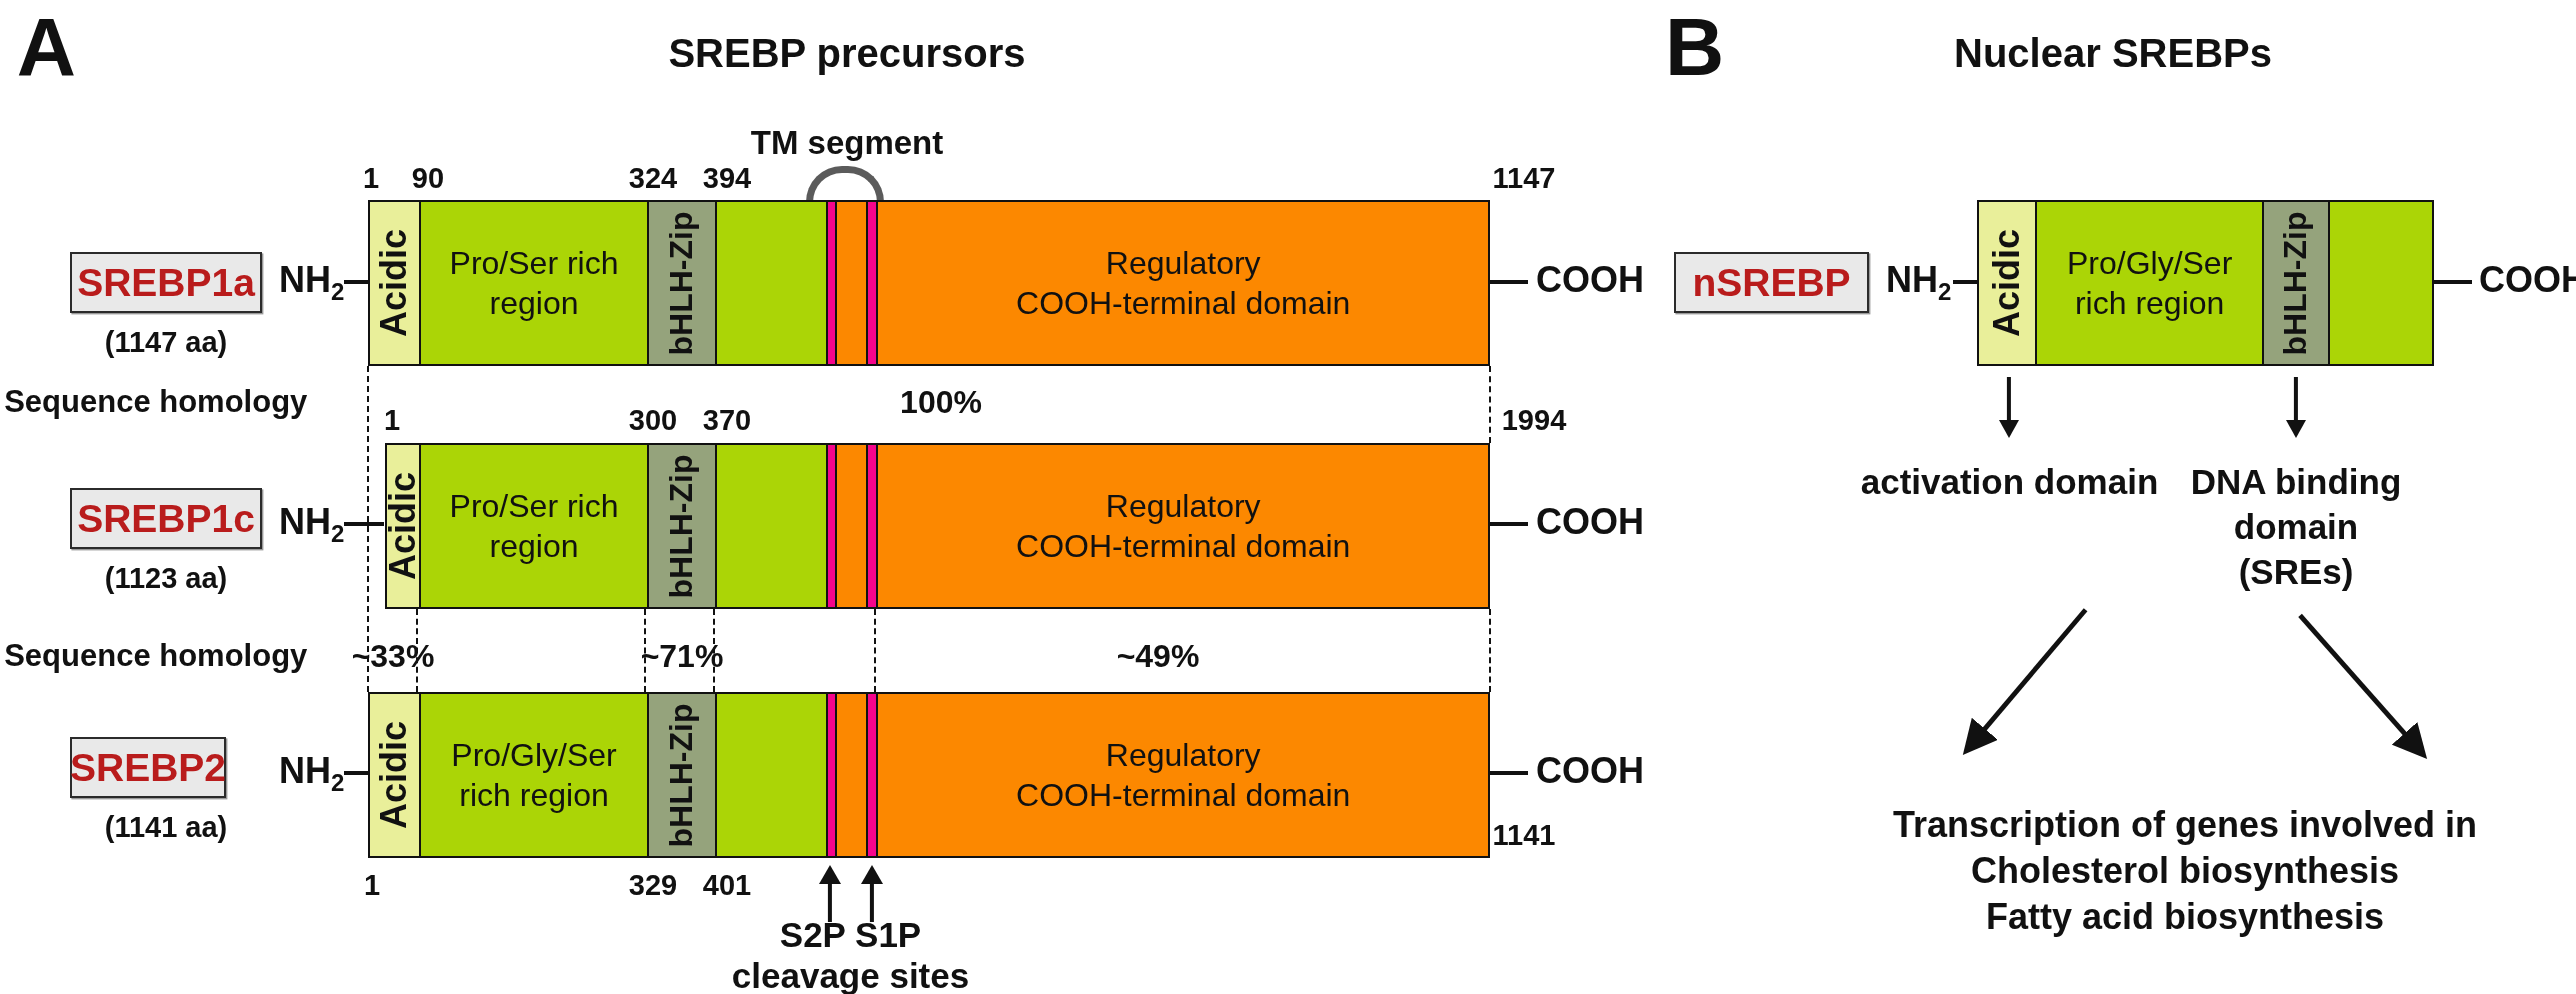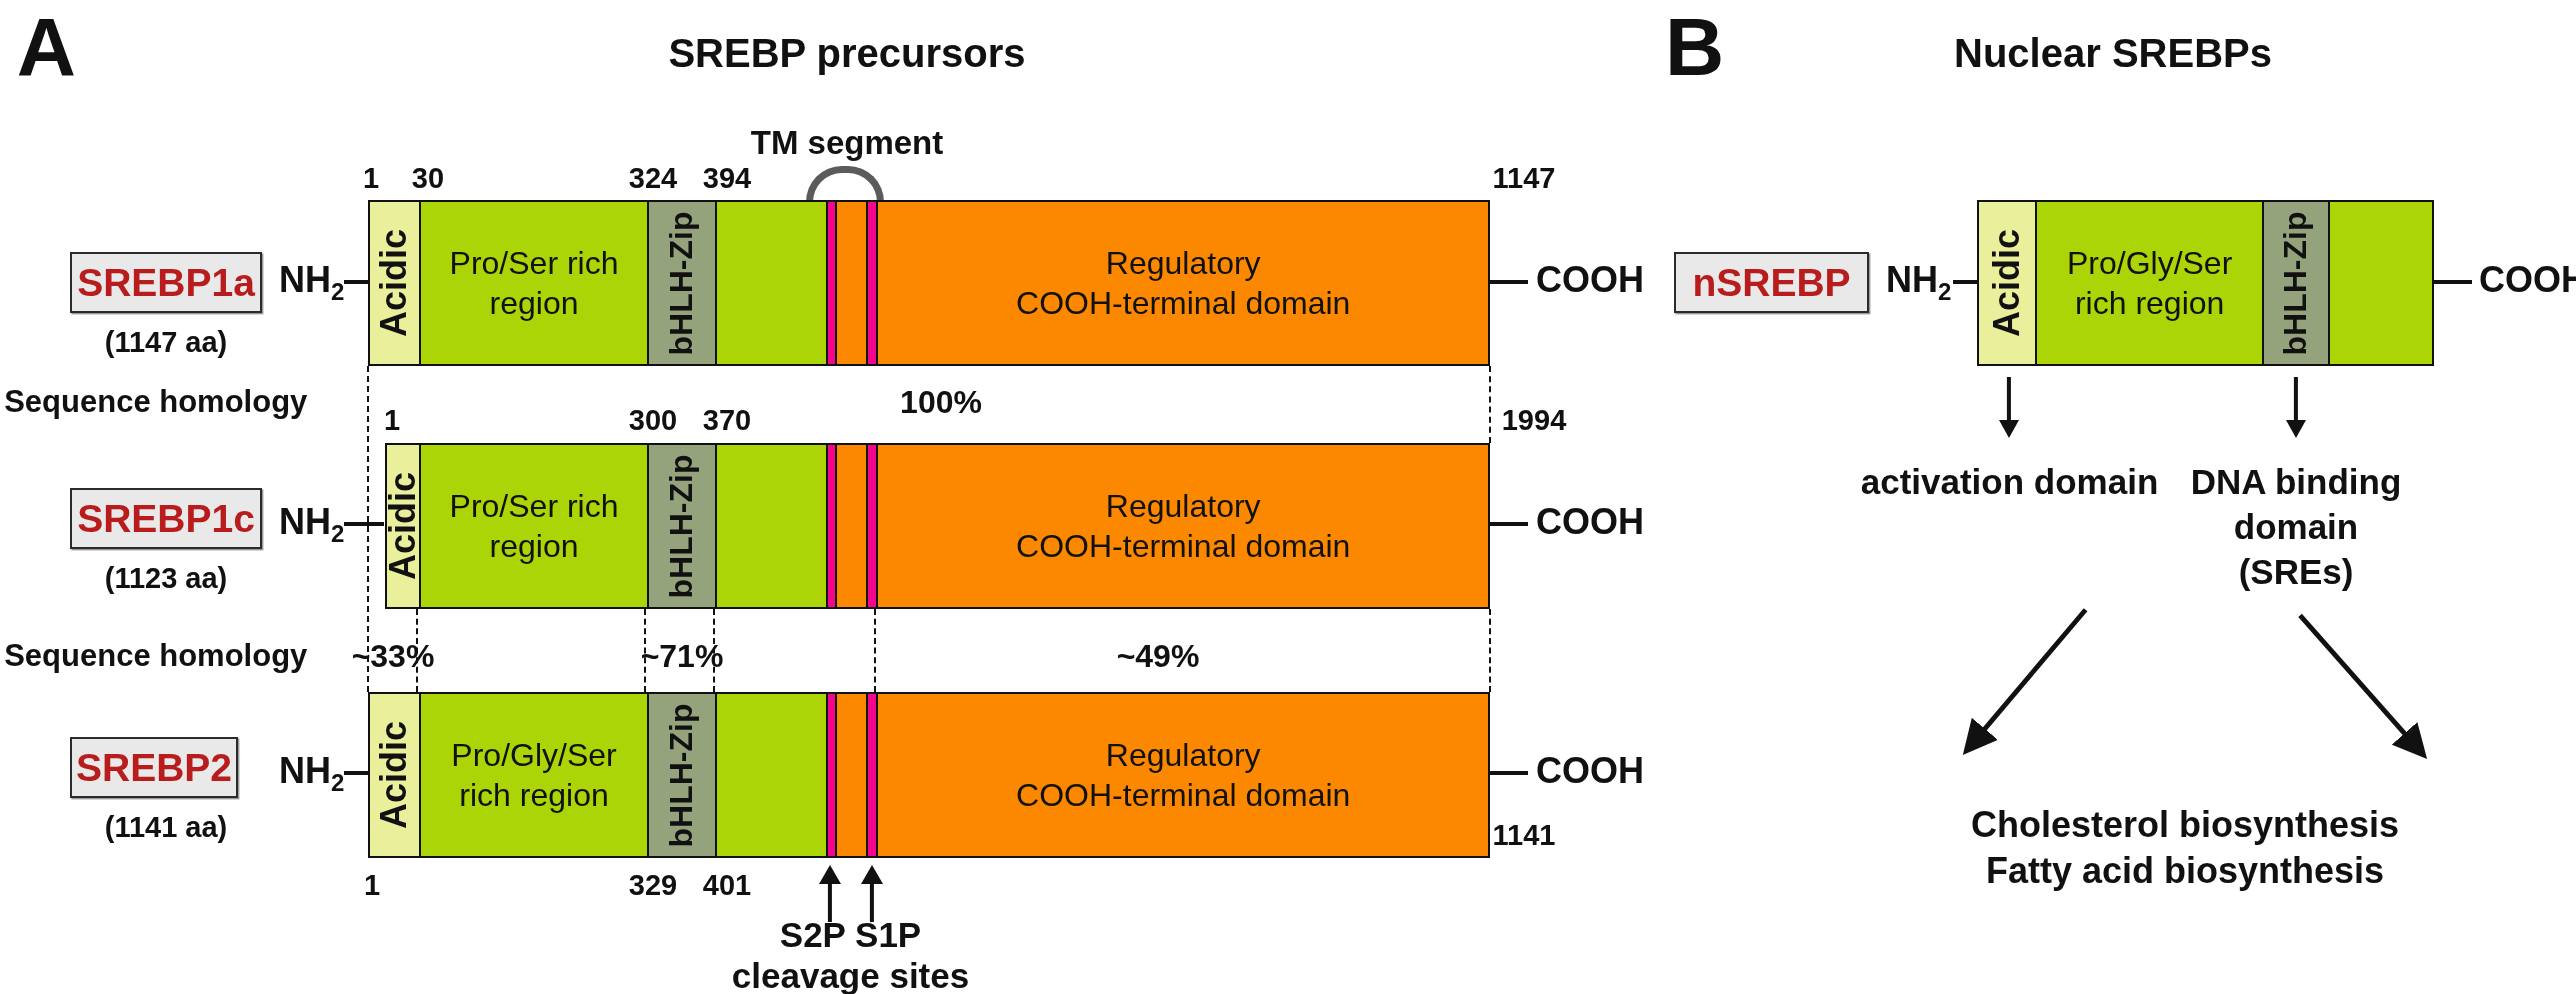--- a/index.html
+++ b/index.html
@@ -41,21 +41,21 @@
 </head>
 <body>
 
 <div class="abs panel-letter" style="left:16.7px;top:5.6px;">A</div>
 <div class="abs panel-title ctr" style="left:488px;top:31px;width:718px;">SREBP precursors</div>
 
 <div class="abs tm-label ctr" style="left:732px;top:124px;width:230px;">TM segment</div>
 <div class="abs arc" style="left:806px;top:166px;width:78px;height:36px;"></div>
 
 <div class="abs tick" style="left:371px;top:162px;">1</div>
-<div class="abs tick" style="left:428px;top:162px;">30</div>
+<div class="abs tick" style="left:428px;top:162px;">90</div>
 <div class="abs tick" style="left:653px;top:162px;">324</div>
 <div class="abs tick" style="left:727px;top:162px;">394</div>
 <div class="abs tick" style="left:1524px;top:162px;">1147</div>
 
 <div class="abs bar" style="left:368px;top:200px;width:1122px;height:166px;">
   <div class="seg seg-acidic" style="width:49px;">
       <span class="vtext acidic-t">Acidic</span>
     </div>
   <div class="seg seg-green" style="width:229px;">
       <div class="segtext">
@@ -159,21 +159,21 @@
   <div class="seg seg-orange" style="width:31px;"></div>
   <div class="seg seg-magenta" style="width:11px;"></div>
   <div class="seg seg-orange" style="width:614px;">
       <div class="segtext">
         <div>Regulatory</div>
         <div>COOH-terminal domain</div>
       </div>
     </div>
 </div>
 
-<div class="abs namebox" style="left:70px;top:737px;width:168px;height:61px;">
+<div class="abs namebox" style="left:70px;top:737px;width:156px;height:61px;">
     <span>SREBP2</span>
   </div>
 <div class="abs aa ctr" style="left:70px;top:811px;width:192px;">(1141 aa)</div>
 <div class="abs term" style="left:279px;top:750px;"><span>NH</span><sub>2</sub></div>
 <div class="abs hline" style="left:344px;top:771px;width:24px;"></div>
 <div class="abs hline" style="left:1490px;top:771px;width:38px;"></div>
 <div class="abs term" style="left:1536px;top:750px;">COOH</div>
 
 <div class="abs tick" style="left:372px;top:869px;">1</div>
 <div class="abs tick" style="left:653px;top:869px;">329</div>
@@ -232,16 +232,17 @@
   <defs>
     <marker id="ah" viewBox="0 0 10 10" refX="8" refY="5" markerWidth="7" markerHeight="7" orient="auto-start-reverse">
       <path d="M0,0 L10,5 L0,10 z" fill="#111"></path>
     </marker>
   </defs>
   <line x1="240" y1="24" x2="70" y2="225" stroke="#111" stroke-width="7" marker-end="url(#ah)"></line>
   <line x1="548" y1="32" x2="724" y2="231" stroke="#111" stroke-width="7" marker-end="url(#ah)"></line>
 </svg>
 
 <div class="abs domain-text ctr" style="left:1871px;top:802px;width:628px;font-size:36px;">
+  <div>Transcription of genes involved in</div>
   <div>Cholesterol biosynthesis</div>
   <div>Fatty acid biosynthesis</div>
 </div>
 
 
 </body></html>

